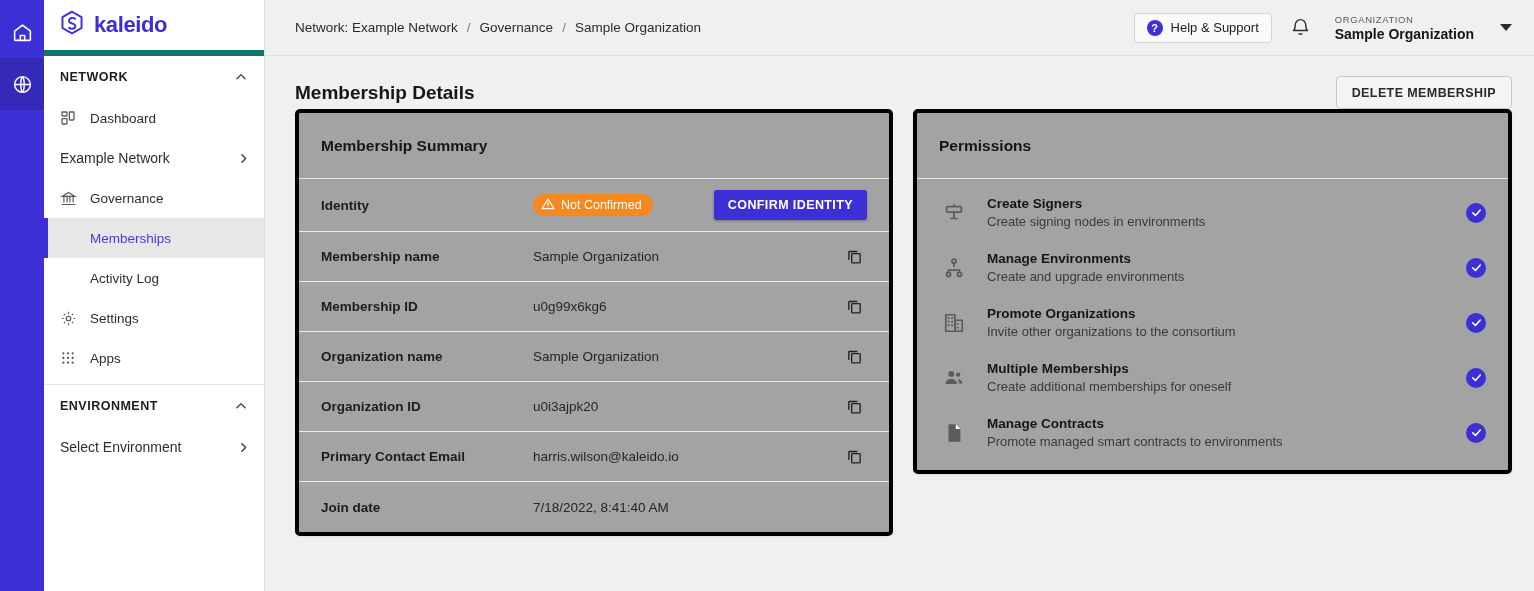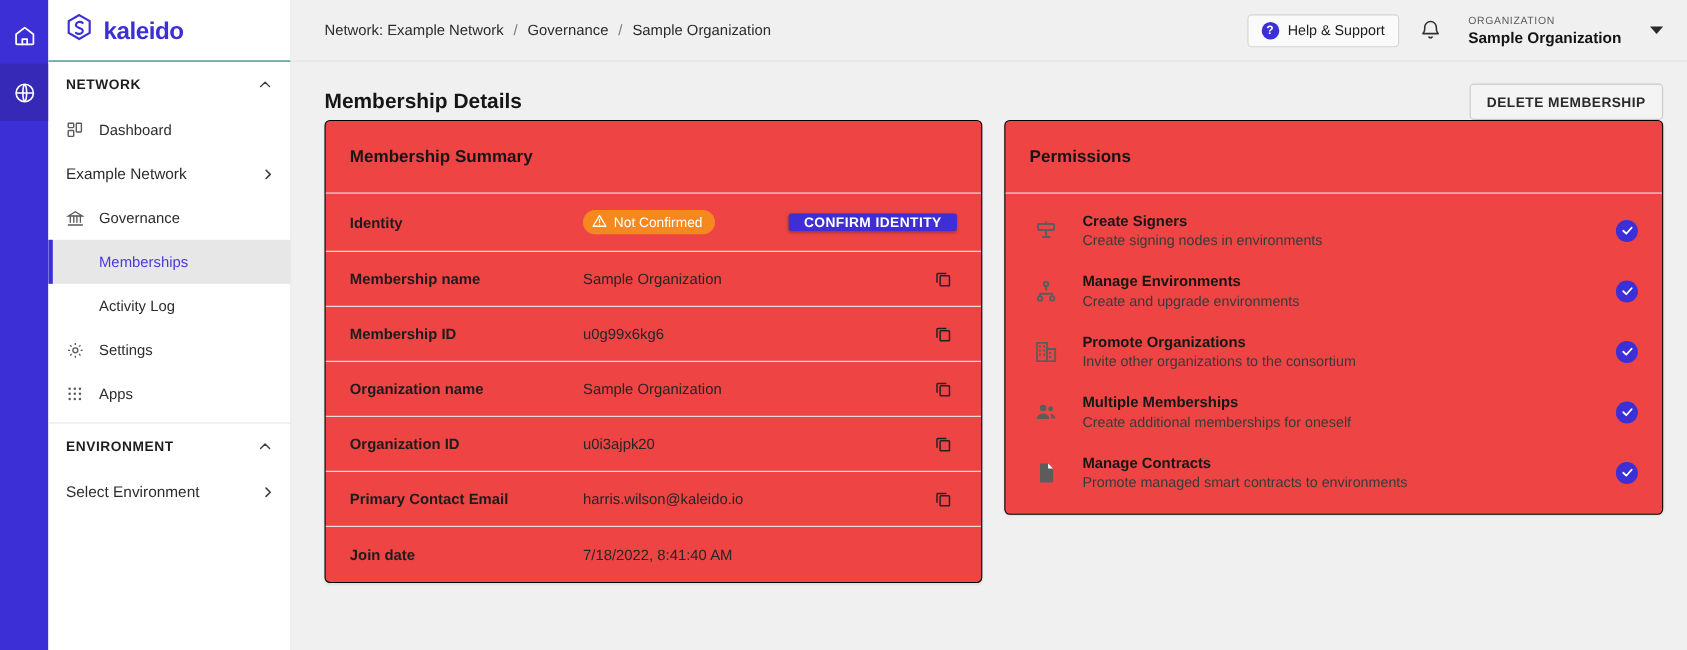--- a/index.html
+++ b/index.html
@@ -29,21 +29,21 @@
   
   .sidebar {
     width: 221px; flex: 0 0 221px;
     background: #ffffff;
     border-right: 1px solid #e0e0e0;
     display: flex; flex-direction: column;
   }
   .brand {
     height: 56px; display: flex; align-items: center; gap: 9px;
     padding-left: 15px;
-    border-bottom: 1px solid #0f766e;
+    border-bottom: 6px solid #0f766e;
   }
   .brand-text {
     color: #3d2fd6; font-size: 22px; font-weight: 700; letter-spacing: -0.4px;
   }
   .nav-section-head {
     display: flex; align-items: center; justify-content: space-between;
     padding: 0 16px 0 16px;
     height: 42px;
     cursor: pointer;
   }
@@ -114,21 +114,21 @@
   .delete-btn {
     margin-left: auto;
     background: #f4f4f4; border: 1px solid #c9c9c9; border-radius: 4px;
     height: 33px; padding: 0 15px;
     font-size: 12.5px; font-weight: 700; letter-spacing: 0.4px; color: #2a2a2a;
     cursor: pointer; font-family: inherit;
   }
 
   .columns { display: flex; gap: 20px; align-items: flex-start; }
   .card {
-    background: #ef4444; border: 1px solid #000000; border-radius: 5px;
+    background: #a3a3a3; border: 4px solid #000000; border-radius: 5px;
     box-shadow: 0 1px 2px rgba(0,0,0,0.07);
     overflow: hidden;
   }
   .card.left { width: 598px; flex: 0 0 598px; }
   .card.right { flex: 1; }
   .card-head {
     height: 66px; display: flex; align-items: center;
     padding: 0 22px; border-bottom: 1px solid #e6e6e6;
   }
   .card-head h2 { font-size: 15.5px; font-weight: 700; color: #161616; }
@@ -149,21 +149,21 @@
   }
   .badge {
     display: inline-flex; align-items: center; gap: 6px;
     background: #f5891f; color: #ffffff;
     border-radius: 12px; height: 22px; padding: 0 11px 0 8px;
     font-size: 12.5px;
   }
   .badge svg { width: 14px; height: 14px; }
   .confirm-btn {
     background: #3d2fd6; color: #ffffff; border: none; border-radius: 3px;
-    height: 16px; padding: 0 14px;
+    height: 30px; padding: 0 14px;
     font-size: 12.5px; font-weight: 700; letter-spacing: 0.4px;
     cursor: pointer; font-family: inherit;
     box-shadow: 0 1px 3px rgba(0,0,0,0.28);
     margin-left: auto;
   }
 
   
   .perm-list { padding: 6px 0 10px 0; }
   .prow { display: flex; align-items: center; padding: 11px 22px 11px 26px; }
   .prow .picon { width: 30px; flex: 0 0 30px; color: #5c5c5c; display: flex; align-items: center; }

